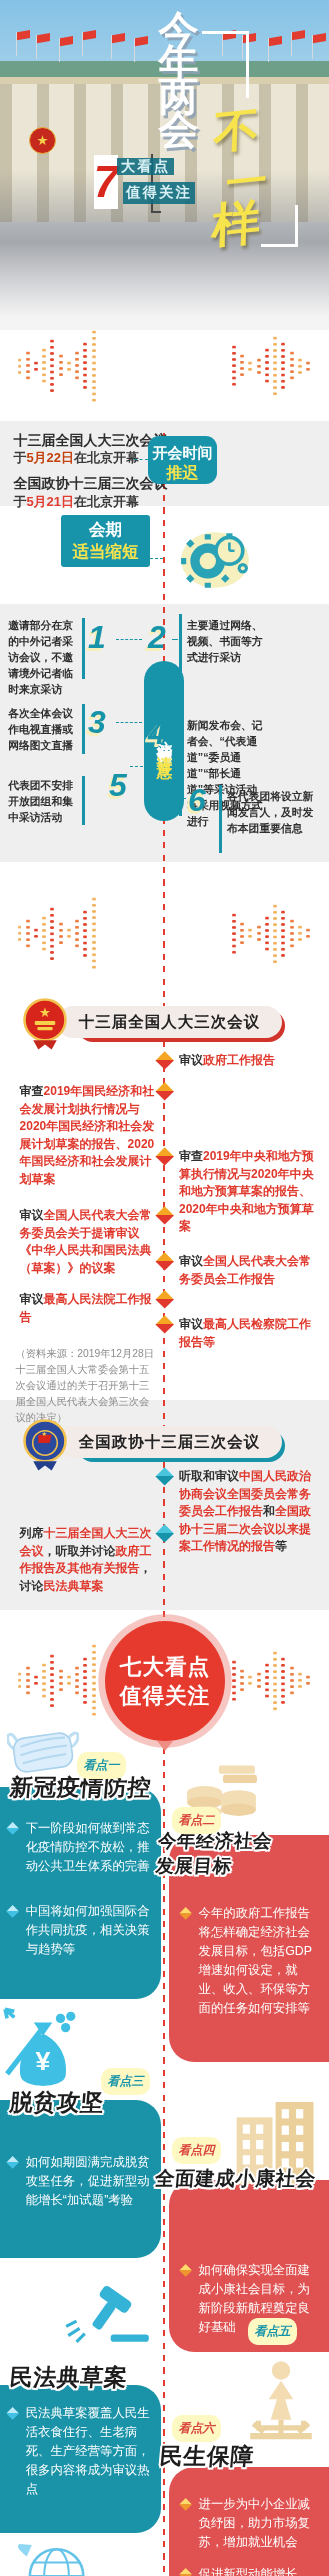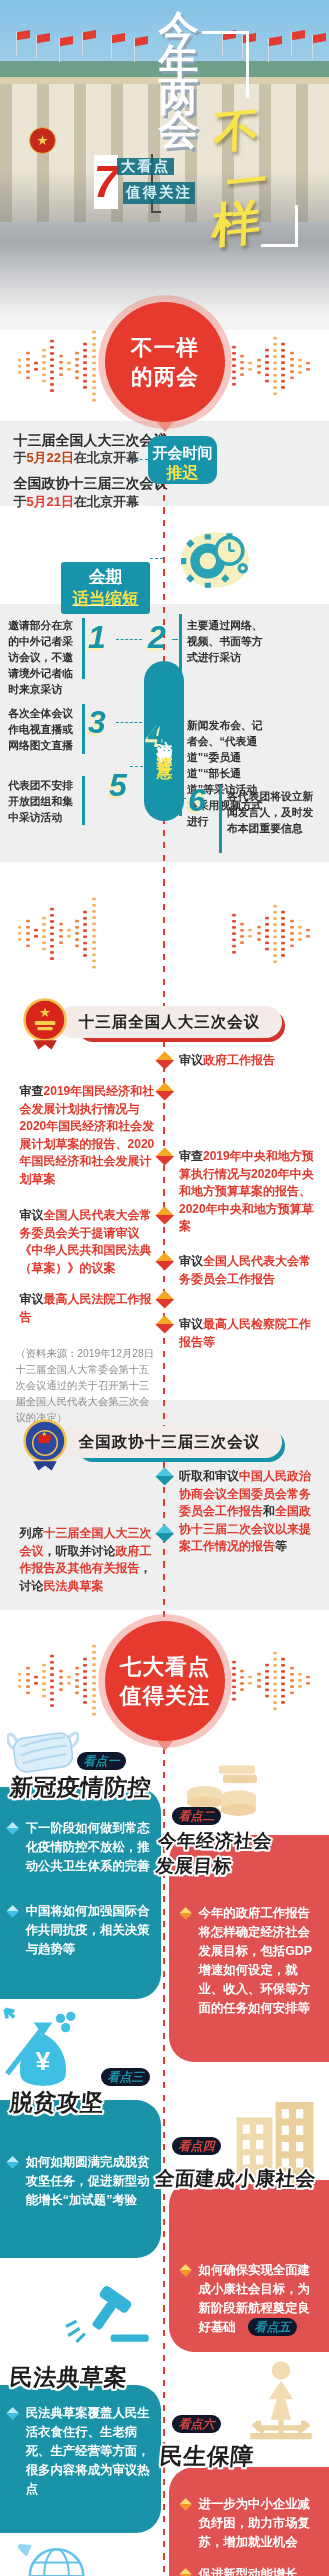--- a/index.html
+++ b/index.html
@@ -62,30 +62,30 @@
   .tl-item .dark{color:#2f2f2f;}
   .tl-item .red{color:#e0382c;}
   .tl-note{position:absolute;font-size:10.3px;line-height:16px;color:#8c8c8c;font-weight:500;z-index:3;}
   .diamond{position:absolute;width:13.4px;height:13.4px;transform:rotate(45deg);z-index:3;}
   .dm-red{background:linear-gradient(135deg,#f5a623 50%,#e0382c 50%);}
   .dm-teal{background:linear-gradient(135deg,#49c6de 50%,#1894aa 50%);}
   
   .panel{position:absolute;z-index:3;}
   .panel.teal{background:#1a93a9;border-radius:0 25px 25px 0;}
   .panel.red{background:#e05252;border-radius:25px 0 0 25px;}
-  .hl-badge{position:absolute;background:#0f172a;border-radius:10.3px;z-index:6;width:49px;height:18px;
+  .hl-badge{position:absolute;background:#fef9c3;border-radius:10.3px;z-index:6;width:49px;height:27px;
     display:flex;align-items:center;justify-content:center;font-size:12px;font-weight:900;font-style:italic;}
   .hl-badge.t{color:#1894aa;} .hl-badge.r{color:#d9453b;}
   .hl-title{position:absolute;z-index:5;font-weight:900;color:#1d1d1d;transform:skewX(-5deg);letter-spacing:0.5px;
     text-shadow:1.5px 1.5px 0 #fff,-1.5px 1.5px 0 #fff,1.5px -1.5px 0 #fff,-1.5px -1.5px 0 #fff,0 2.1px 0 #fff,2.1px 0 0 #fff,0 -2.1px 0 #fff,-2.1px 0 0 #fff;}
   .hl-bullet{position:absolute;display:flex;z-index:4;}
   .hl-bullet .bd{flex:none;width:9.3px;height:9.3px;transform:rotate(45deg);margin:4.6px 8.2px 0 0;}
   .bd-blue{background:linear-gradient(135deg,#bfeaf7 50%,#41c1e4 50%);}
   .bd-org{background:linear-gradient(135deg,#ffd96b 50%,#f0962e 50%);}
-  .hl-bullet .tx{color:#fff;font-size:12.4px;line-height:19px;font-weight:700;}
+  .hl-bullet .tx{color:#fff;font-size:12.4px;line-height:19px;font-weight:400;}
   .icon-box{position:absolute;z-index:4;}
 </style>
 </head>
 <body>
 
 <div id="page">
 
   <div id="center-line"></div>
 
   <div id="hero">
@@ -160,40 +160,35 @@
       <div style="position: absolute; left: 240px; top: 353px; width: 3.6px; height: 25px; z-index: 1; background-image: radial-gradient(circle at 1.8px 3.1px, rgb(236, 125, 67) 1.5px, transparent 1.8px); background-size: 3.6px 6.2px;"></div>
       <div style="position: absolute; left: 248px; top: 360px; width: 3.6px; height: 12.4px; z-index: 1; background-image: radial-gradient(circle at 1.8px 3.1px, rgb(242, 178, 92) 1.5px, transparent 1.8px); background-size: 3.6px 6.2px;"></div>
       <div style="position: absolute; left: 257px; top: 357px; width: 3.6px; height: 18.5px; z-index: 1; background-image: radial-gradient(circle at 1.8px 3.1px, rgb(236, 125, 67) 1.5px, transparent 1.8px); background-size: 3.6px 6.2px;"></div>
       <div style="position: absolute; left: 265px; top: 347px; width: 3.6px; height: 37px; z-index: 1; background-image: radial-gradient(circle at 1.8px 3.1px, rgb(228, 68, 46) 1.5px, transparent 1.8px); background-size: 3.6px 6.2px;"></div>
       <div style="position: absolute; left: 273px; top: 335px; width: 3.6px; height: 62px; z-index: 1; background-image: radial-gradient(circle at 1.8px 3.1px, rgb(242, 178, 92) 1.5px, transparent 1.8px); background-size: 3.6px 6.2px;"></div>
       <div style="position: absolute; left: 281px; top: 341px; width: 3.6px; height: 49px; z-index: 1; background-image: radial-gradient(circle at 1.8px 3.1px, rgb(228, 68, 46) 1.5px, transparent 1.8px); background-size: 3.6px 6.2px;"></div>
       <div style="position: absolute; left: 290px; top: 350px; width: 3.6px; height: 31px; z-index: 1; background-image: radial-gradient(circle at 1.8px 3.1px, rgb(236, 125, 67) 1.5px, transparent 1.8px); background-size: 3.6px 6.2px;"></div>
       <div style="position: absolute; left: 298px; top: 357px; width: 3.6px; height: 18.5px; z-index: 1; background-image: radial-gradient(circle at 1.8px 3.1px, rgb(242, 178, 92) 1.5px, transparent 1.8px); background-size: 3.6px 6.2px;"></div>
       <div style="position: absolute; left: 306px; top: 360px; width: 3.6px; height: 12.4px; z-index: 1; background-image: radial-gradient(circle at 1.8px 3.1px, rgb(236, 125, 67) 1.5px, transparent 1.8px); background-size: 3.6px 6.2px;"></div>
     </div>
-  <div class="rcircle" style="left:105px;top:302px;">
-    <div class="l">不一样</div>
-    <div class="l">的两会</div>
-    <div class="arrow"></div>
-  </div>
 
   <div class="band" style="top:421px;height:85px;"></div>
   <div id="dates-list">
       <div style="position: absolute; left: 13.4px; top: 432px; font-size: 14px; font-weight: 900; color: rgb(46, 46, 46); z-index: 3;">十三届全国人大三次会议</div>
       <div style="position: absolute; left: 13.4px; top: 449px; font-size: 13px; font-weight: 700; color: rgb(58, 58, 58); z-index: 3;"><span>于</span><span style="color: #c2410c;">5月22日</span><span>在北京开幕</span></div>
       <div style="position: absolute; left: 13.4px; top: 475px; font-size: 14px; font-weight: 900; color: rgb(46, 46, 46); z-index: 3;">全国政协十三届三次会议</div>
       <div style="position: absolute; left: 13.4px; top: 493px; font-size: 13px; font-weight: 700; color: rgb(58, 58, 58); z-index: 3;"><span>于</span><span style="color: rgb(226, 60, 48);">5月21日</span><span>在北京开幕</span></div>
     </div>
   <div class="teal-badge" style="left:148px;top:436px;width:69px;height:48px;">
     <span class="w" style="font-size:15px;margin-top:8px;">开会时间</span>
     <span class="y" style="font-size:16px;">推迟</span>
   </div>
   <div class="teal-dash" style="left:134px;top:459px;width:14.4px;"></div>
 
-  <div class="teal-badge" style="left:61px;top:562px;width:89px;height:52px;border-radius:3px;text-decoration:underline;">
+  <div class="teal-badge" style="left:61px;top:515px;width:89px;height:52px;border-radius:3px;">
     <span class="w" style="font-size:16.5px;">会期</span>
     <span class="y" style="font-size:16.5px;">适当缩短</span>
   </div>
   <div class="teal-dash" style="left:150px;top:558px;width:13.4px;"></div>
   <div class="icon-box" id="gear-icon" style="left:179px;top:528px;width:72px;height:62px;"><svg width="72" height="62" viewBox="0 0 140 120">
         <ellipse cx="70" cy="62" rx="66" ry="54" fill="#f6efbe"></ellipse>
         <g fill="#2ba3b6">
           <circle cx="56" cy="64" r="34"></circle>
           <g stroke="#2ba3b6" stroke-width="12">
             <path d="M56 22 v-10 M56 106 v10 M14 64 h-10 M98 64 h10 M26 34 l-8 -8 M86 94 l8 8 M26 94 l-8 8 M86 34 l8 -8"></path>

